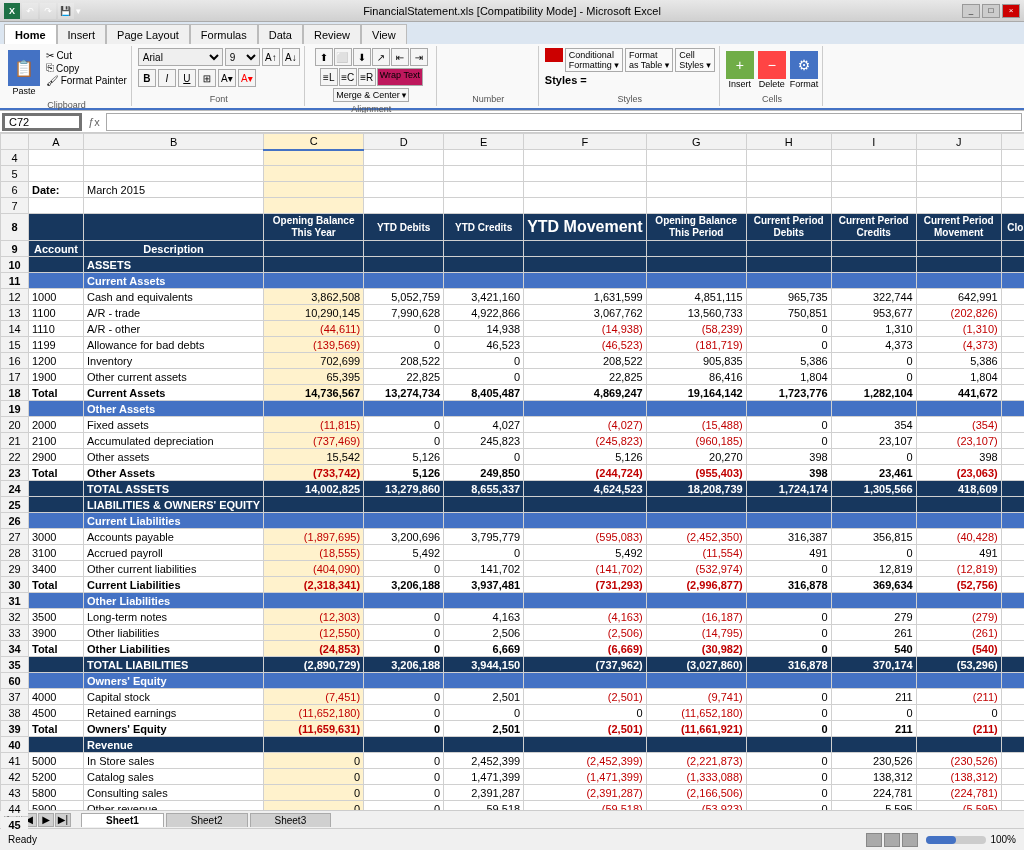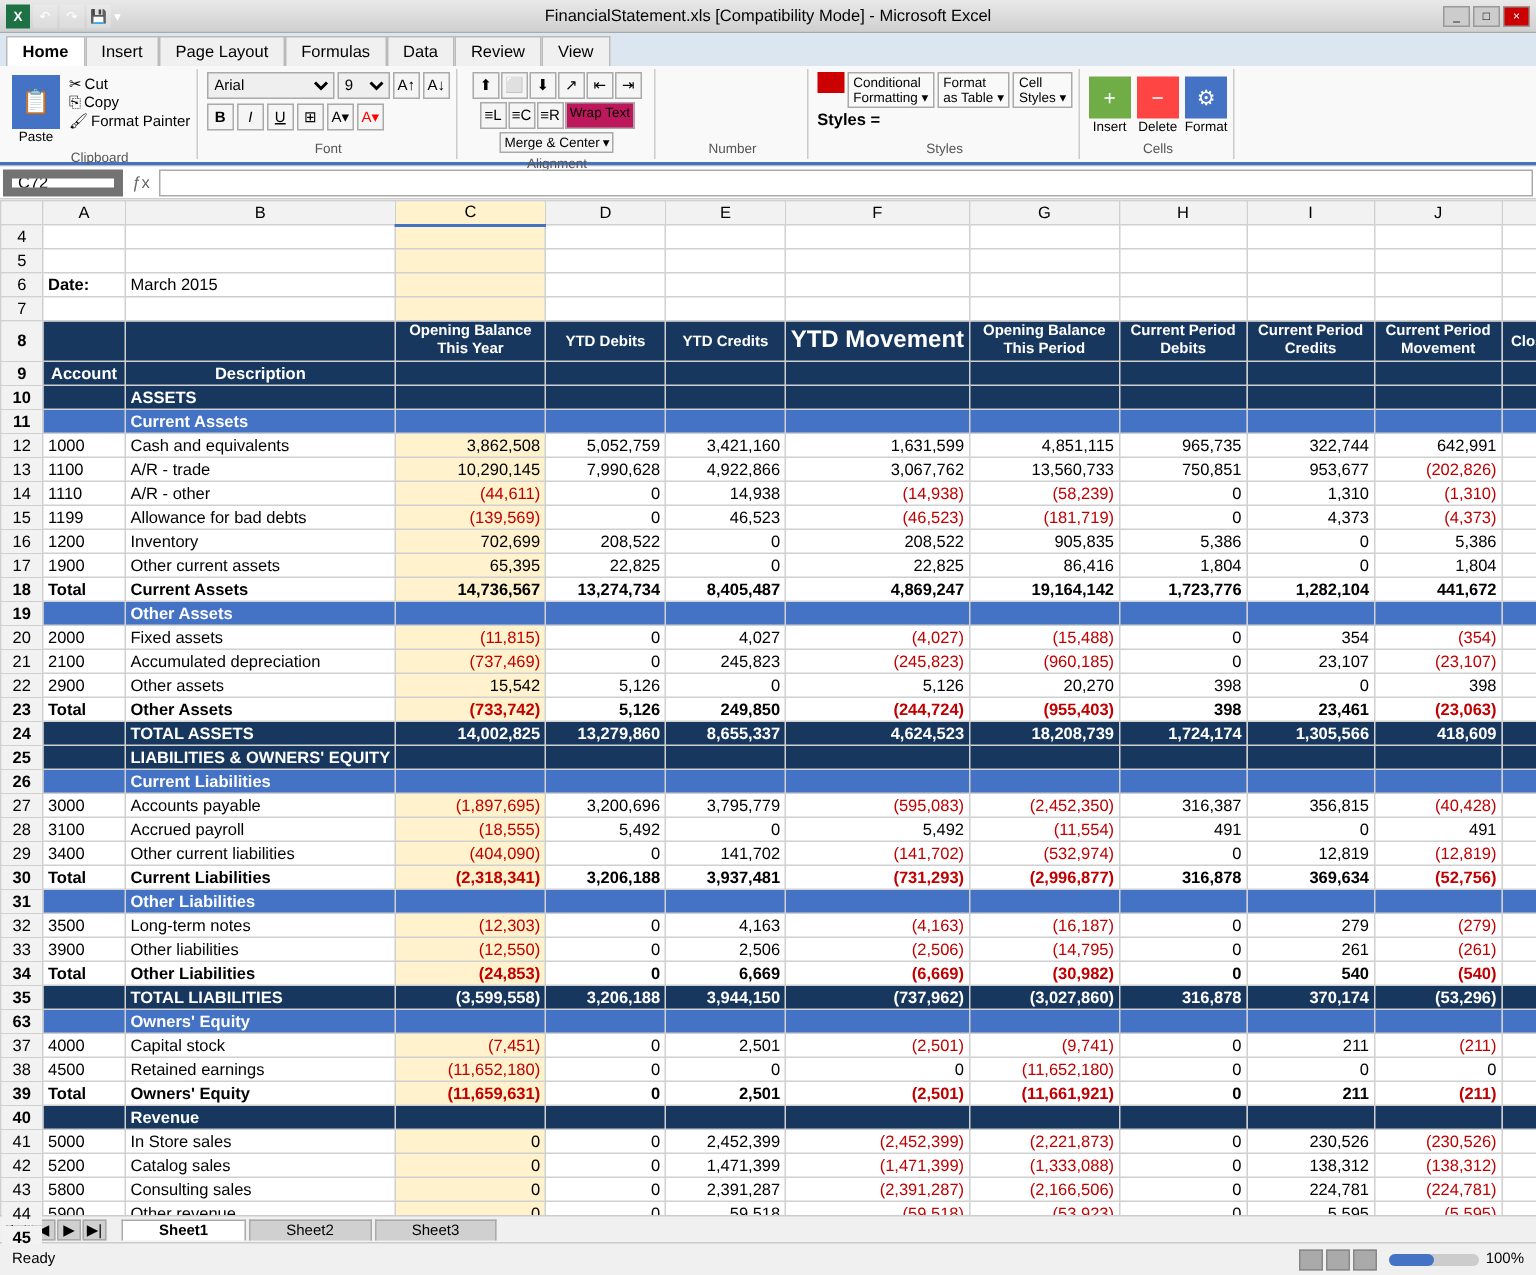--- a/index.html
+++ b/index.html
@@ -94,21 +94,21 @@
     #formulabar {
       display: flex;
       align-items: center;
       height: 22px;
       border-bottom: 1px solid #ccc;
       background: #fff;
       padding: 0 2px;
     }
     #cellref {
       width: 80px;
-      border: 6px solid #737373;
+      border: 3px solid #737373;
       height: 18px;
       padding: 0 4px;
       font-size: 11px;
     }
     #formula-divider {
       width: 24px;
       display: flex;
       align-items: center;
       justify-content: center;
       font-size: 13px;
@@ -944,33 +944,33 @@
         <td class="num bold">0</td>
         <td class="num bold">540</td>
         <td class="num neg bold">(540)</td>
         <td class="num neg bold">(31,522)</td>
       </tr>
 
       <tr class="grand-total">
         <td class="row-header" style="background:#f2f2f2;color:#000;">35</td>
         <td class="col-A"></td>
         <td class="col-B">TOTAL LIABILITIES</td>
-        <td class="col-C num neg">(3,599,558)</td>
+        <td class="col-C num neg">(2,890,729)</td>
         <td class="num">3,206,188</td>
         <td class="num">3,944,150</td>
         <td class="num neg">(737,962)</td>
         <td class="num neg">(3,027,860)</td>
         <td class="num">316,878</td>
         <td class="num">370,174</td>
         <td class="num neg">(53,296)</td>
         <td class="num neg">(3,081,156)</td>
       </tr>
 
       <tr class="subsec-header">
-        <td class="row-header" style="background:#f2f2f2;color:#000;">63</td>
+        <td class="row-header" style="background:#f2f2f2;color:#000;">60</td>
         <td class="col-A"></td>
         <td class="col-B">Owners' Equity</td>
         <td class="col-C"></td>
         <td></td>
         <td></td>
         <td></td>
         <td></td>
         <td></td>
         <td></td>
         <td></td>

